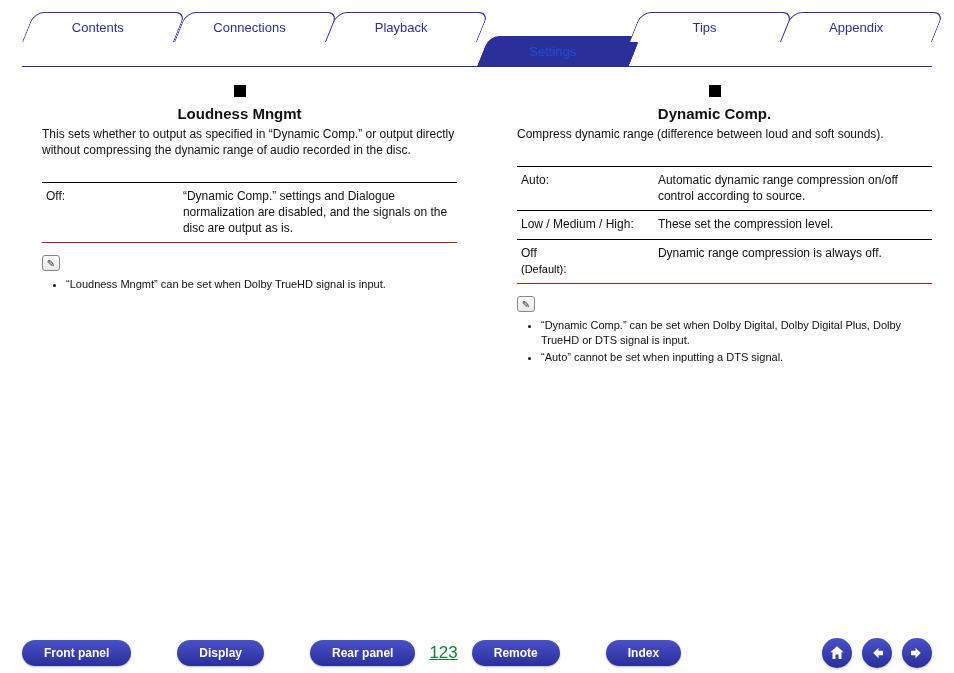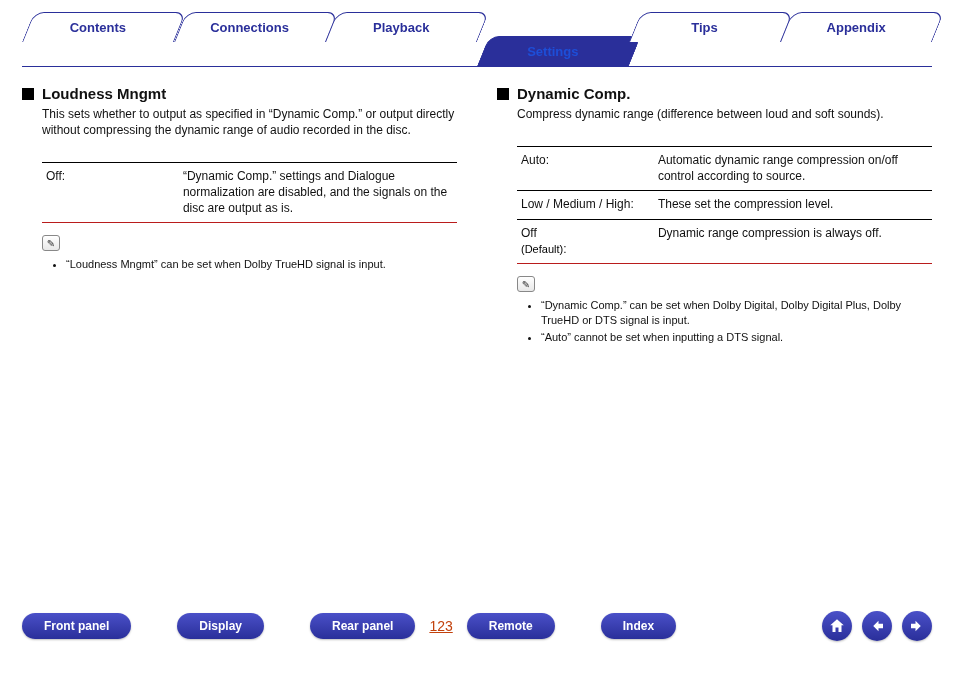--- a/index.html
+++ b/index.html
@@ -32,21 +32,21 @@
     display:flex;
     gap:0;
     margin-bottom:14px;
   }
   .tab{
     flex:1;
     position:relative;
     height:30px;
     box-sizing:border-box;
     display:flex;align-items:center;justify-content:center;
-    font-size:13px;font-weight:bold;
+    font-size:13px;font-weight:normal;
     color:var(--blue);
     cursor:pointer;
   }
   .tab::before{
     content:"";
     position:absolute;inset:0;
     border:1px solid var(--blue);
     border-bottom:none;
     border-radius:10px 10px 0 0;
     transform:skewX(-22deg);
@@ -63,21 +63,21 @@
     display:flex;
     gap:40px;
     font-size:12px;
     color:var(--text);
     min-height:500px;
   }
   .col{flex:1;}
 
   .sec-title{
     display:flex;align-items:center;gap:8px;
-    font-size:15px;font-weight:bold;margin:0 0 4px 0;
+    font-size:15px;font-weight:bold;margin:0 0 4px 0;flex-direction:column;
   }
   .sec-title .sq{width:12px;height:12px;background:#000;display:inline-block;}
   .intro{margin:4px 0 24px 20px;line-height:1.35;}
 
   table.opts{
     width:calc(100% - 20px);
     margin-left:20px;
     border-collapse:collapse;
     font-size:12px;
   }
@@ -96,31 +96,31 @@
     display:inline-flex;align-items:center;justify-content:center;
     width:16px;height:14px;border:1px solid #888;border-radius:3px;
     background:linear-gradient(#fff,#e8e8e8);
     margin:12px 0 4px 20px;font-size:10px;color:#333;
   }
   ul.notes{margin:2px 0 0 28px;padding-left:16px;font-size:11px;line-height:1.35;}
   ul.notes li{margin-bottom:2px;}
 
   
   .footer{
-    position:absolute;left:22px;right:22px;bottom:32px;
+    position:absolute;left:22px;right:22px;bottom:5px;
     display:flex;align-items:center;gap:6px;
   }
   .pill{
     background:linear-gradient(#4a50c8, #2a2f9a);
     color:#fff;font-size:12px;font-weight:bold;
     padding:6px 22px;border-radius:14px;
     cursor:pointer;white-space:nowrap;
     box-shadow:0 1px 2px rgba(0,0,0,.25);
   }
-  .pg{font-size:14px;color:#c2410c;margin:0 8px;text-decoration:underline;}
+  .pg{font-size:17px;color:#15803d;margin:0 8px;text-decoration:underline;}
   .spacer{flex:1;}
   .nav-btn{
     width:30px;height:30px;border-radius:50%;
     background:linear-gradient(#4a50c8,#2a2f9a);
     display:flex;align-items:center;justify-content:center;
     cursor:pointer;margin-left:4px;
     box-shadow:0 1px 2px rgba(0,0,0,.25);
   }
   .nav-btn svg{width:18px;height:18px;fill:#fff;}
 </style>

